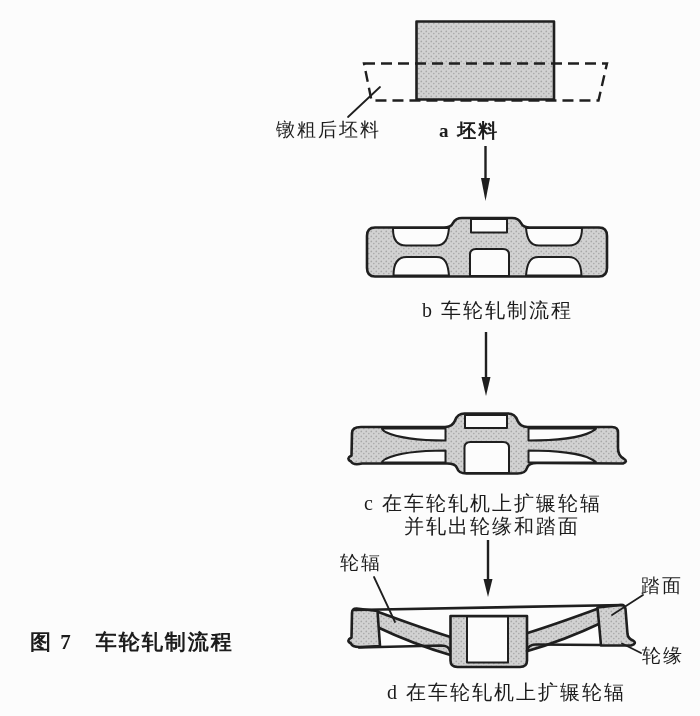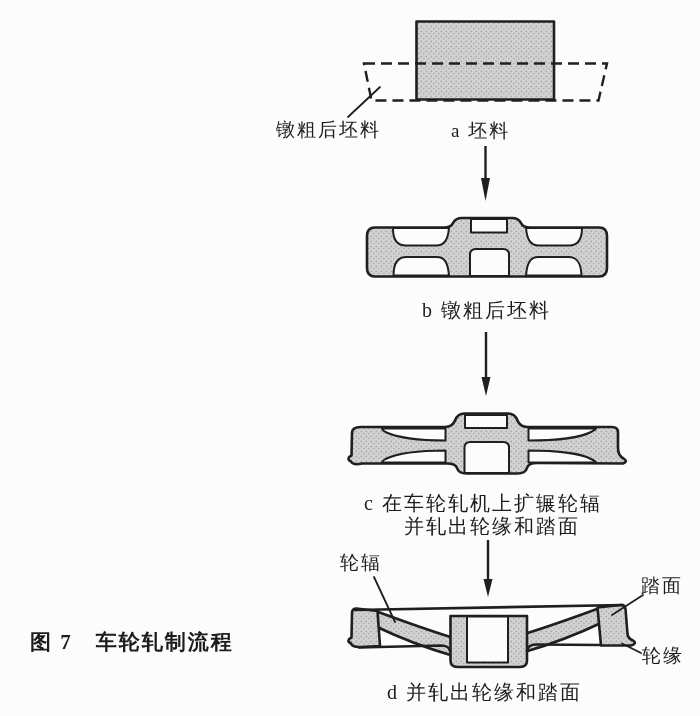--- a/index.html
+++ b/index.html
@@ -139,30 +139,30 @@
       <path class="edge" d="M 527,651 Q 528,644.5 536,644.5 L 600,645"></path>
 
       <path class="leader" d="M 374,577 L 395,622"></path>
       <path class="leader" d="M 643,595 L 612,615"></path>
       <path class="leader" d="M 641,653 L 622,643.5"></path>
     </g>
   </svg>
 
   <div class="lbl small" style="left:276px;top:120px;">镦粗后坯料</div>
 
-  <div class="lbl small" style="left:451px;top:121px;">a 坯料</div>
+  <div class="lbl small" style="left:439px;top:121px;font-weight:bold;">a 坯料</div>
 
-  <div class="lbl" style="left:422px;top:300px;">b 镦粗后坯料</div>
+  <div class="lbl" style="left:422px;top:300px;">b 车轮轧制流程</div>
 
   <div class="lbl" style="left:404px;top:516px;">并轧出轮缘和踏面</div>
 
   <div class="lbl" style="left:364px;top:493px;">c 在车轮轧机上扩辗轮辐</div>
 
   <div class="lbl small" style="left:340px;top:553px;">轮辐</div>
 
   <div class="lbl small" style="left:641px;top:576px;text-align:center;">踏面</div>
 
   <div class="lbl small" style="left:642px;top:646px;">轮缘</div>
 
-  <div class="lbl" style="left:387px;top:682px;">d 并轧出轮缘和踏面</div>
+  <div class="lbl" style="left:387px;top:682px;">d 在车轮轧机上扩辗轮辐</div>
 
   <div class="lbl caption" style="left:30px;top:631px;">图 7　车轮轧制流程</div>
 </div>
 
 </body></html>

